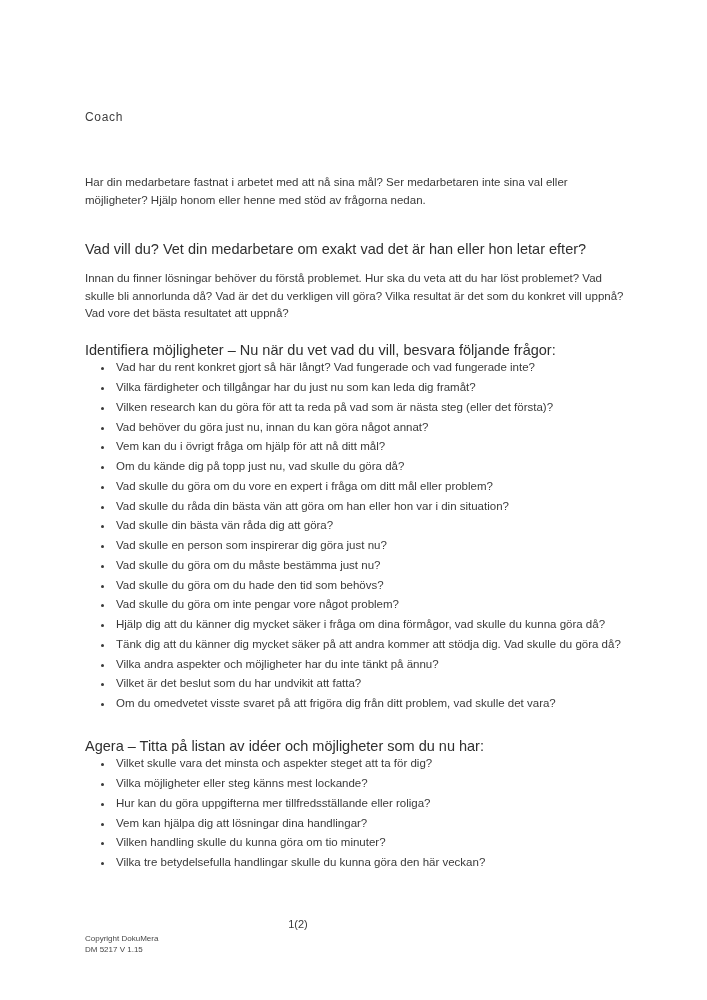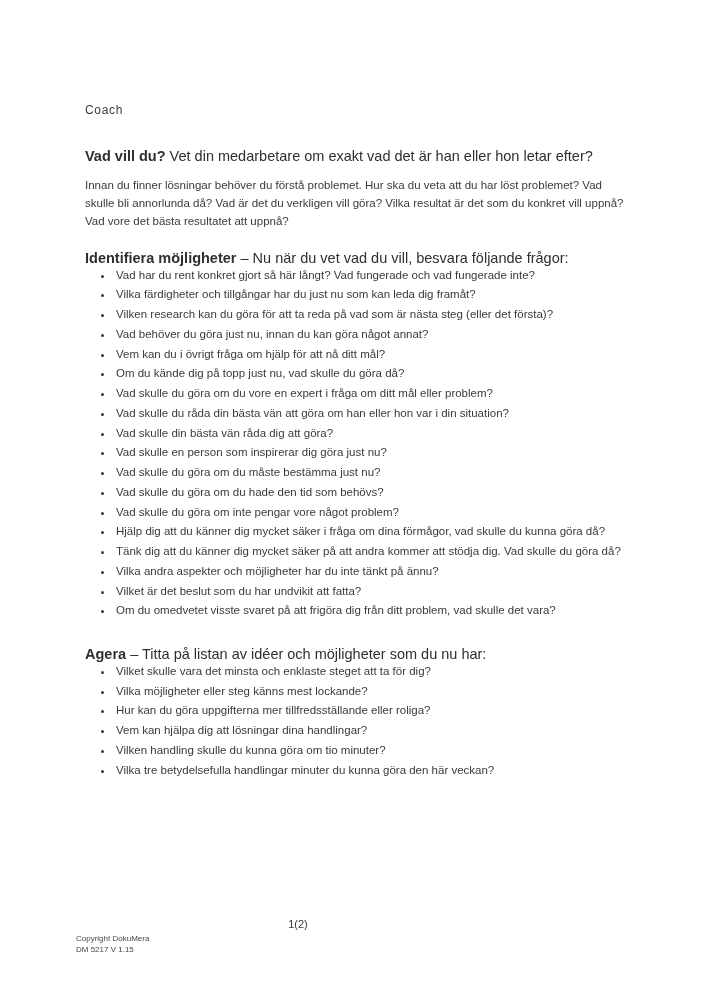--- a/index.html
+++ b/index.html
@@ -19,37 +19,37 @@
     padding: 84px 82px 0 85px;
   }
   .doc-title {
     font-size: 29px;
     font-weight: 300;
     letter-spacing: 0.5px;
     color: #333333;
     line-height: 1.05;
   }
   .doc-subtitle {
-    margin-top: 19px;
+    margin-top: 26px;
     font-size: 12px;
     letter-spacing: 0.7px;
     color: #3d3d3d;
   }
   .intro {
     margin-top: 50px;
     font-size: 11.5px;
     line-height: 1.55;
     color: #3a3a3a;
   }
   .section-heading {
     font-size: 14.5px;
     line-height: 1.25;
     color: #2f2f2f;
   }
-  .section-heading .hb { font-weight: bold; }
+  .section-heading .hb { font-weight: normal; }
   .sec1 { margin-top: 30px; }
   .sec2 { margin-top: 18px; }
   .sec3 { margin-top: 25px; }
   .section-body {
     margin-top: 12px;
     font-size: 11.5px;
     line-height: 1.55;
     color: #3a3a3a;
   }
   ul.q-list {
@@ -68,33 +68,34 @@
     top: 918px;
     left: 0;
     width: 596px;
     text-align: center;
     font-size: 11px;
     color: #3a3a3a;
   }
   .footer {
     position: absolute;
     top: 933px;
-    left: 76px;
+    left: 85px;
     font-size: 8px;
     line-height: 1.4;
     color: #474747;
   }
 </style>
 </head>
 <body>
 
 <div class="page">
 
   <div class="doc-subtitle">Coach</div>
 
+  <p class="intro">Har din medarbetare fastnat i arbetet med att nå sina mål? Ser medarbetaren inte sina val eller möjligheter? Hjälp honom eller henne med stöd av frågorna nedan.</p>
 
   <div class="section-heading sec1"><span class="hb">Vad vill du?</span><span> Vet din medarbetare om exakt vad det är han eller hon letar efter?</span></div>
   <p class="section-body">Innan du finner lösningar behöver du förstå problemet. Hur ska du veta att du har löst problemet? Vad skulle bli annorlunda då? Vad är det du verkligen vill göra? Vilka resultat är det som du konkret vill uppnå? Vad vore det bästa resultatet att uppnå?</p>
 
   <div class="section-heading sec2"><span class="hb">Identifiera möjligheter</span><span> – Nu när du vet vad du vill, besvara följande frågor:</span></div>
   <ul class="q-list">
     <li>Vad har du rent konkret gjort så här långt? Vad fungerade och vad fungerade inte?</li>
     <li>Vilka färdigheter och tillgångar har du just nu som kan leda dig framåt?</li>
     <li>Vilken research kan du göra för att ta reda på vad som är nästa steg (eller det första)?</li>
     <li>Vad behöver du göra just nu, innan du kan göra något annat?</li>
@@ -109,26 +110,26 @@
     <li>Vad skulle du göra om inte pengar vore något problem?</li>
     <li>Hjälp dig att du känner dig mycket säker i fråga om dina förmågor, vad skulle du kunna göra då?</li>
     <li>Tänk dig att du känner dig mycket säker på att andra kommer att stödja dig. Vad skulle du göra då?</li>
     <li>Vilka andra aspekter och möjligheter har du inte tänkt på ännu?</li>
     <li>Vilket är det beslut som du har undvikit att fatta?</li>
     <li>Om du omedvetet visste svaret på att frigöra dig från ditt problem, vad skulle det vara?</li>
   </ul>
 
   <div class="section-heading sec3"><span class="hb">Agera</span><span> – Titta på listan av idéer och möjligheter som du nu har:</span></div>
   <ul class="q-list">
-    <li>Vilket skulle vara det minsta och enklaste steget att ta för dig?</li>
+    <li>Vilket skulle vara det minsta och aspekter steget att ta för dig?</li>
     <li>Vilka möjligheter eller steg känns mest lockande?</li>
     <li>Hur kan du göra uppgifterna mer tillfredsställande eller roliga?</li>
     <li>Vem kan hjälpa dig att lösningar dina handlingar?</li>
     <li>Vilken handling skulle du kunna göra om tio minuter?</li>
-    <li>Vilka tre betydelsefulla handlingar minuter du kunna göra den här veckan?</li>
+    <li>Vilka tre betydelsefulla handlingar skulle du kunna göra den här veckan?</li>
   </ul>
 
   <div class="page-number">1(2)</div>
 
   <div class="footer">
     <div>Copyright DokuMera</div>
     <div>DM 5217 V 1.15</div>
   </div>
 
 </div>

